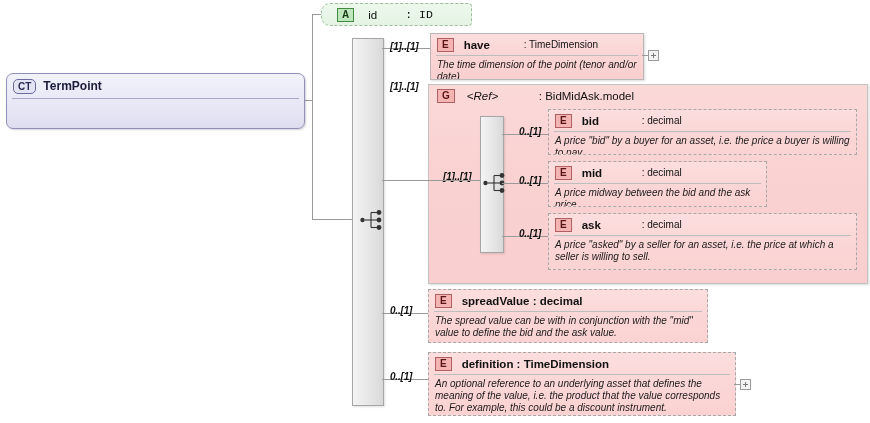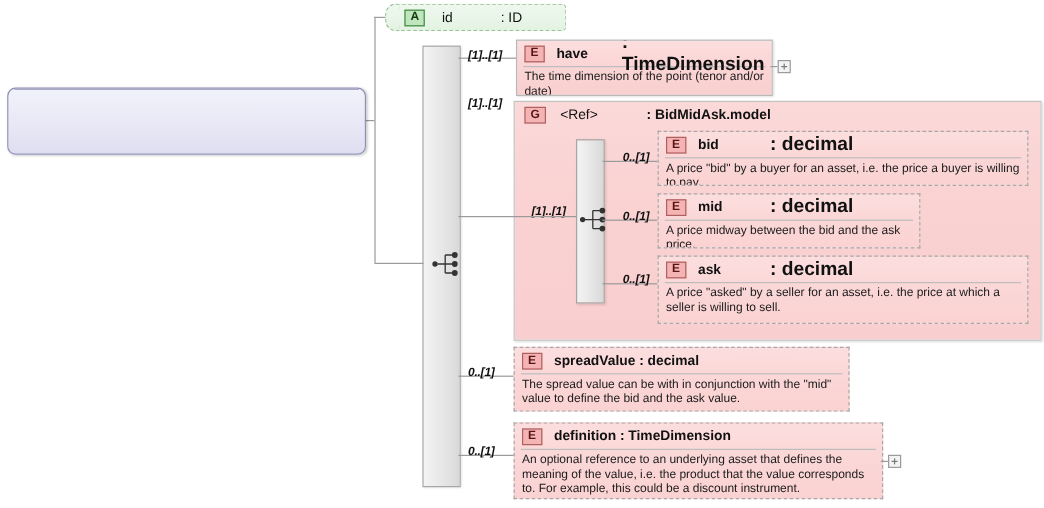--- a/index.html
+++ b/index.html
@@ -49,58 +49,58 @@
     background:linear-gradient(to bottom,#eef8ee 0%,#e3f3e2 100%);
     border:1px dashed #9bbf9b;border-right:none;
     border-radius:9px 0 0 9px;
   }
   .attr-badge{
     border:1px solid #3f8a3f;background:#bfe6bc;color:#143a14;
     font-size:10px;font-weight:bold;line-height:12px;padding:0 4px;
     margin-left:6px;margin-right:14px;position:relative;z-index:2;
   }
   .attr-name{font-size:11.5px;color:#111;}
-  .attr-type{font-size:11.5px;color:#111;margin-left:40px;}
+  .attr-type{font-size:11.5px;color:#111;margin-left:28px;font-family:Liberation Mono, monospace;}
 
   
   .el-box{position:absolute;overflow:hidden;}
   .el-box.solid{
     border:1px solid #b8b8b8;
     background:linear-gradient(to bottom,#fcdede 0%,#fbd5d5 45%,#f9cfcf 100%);
     box-shadow:1px 1px 2px rgba(0,0,0,0.15);
   }
   .el-box.dashed{
     border:1px dashed #a8a8a8;
     background:linear-gradient(to bottom,#fcdede 0%,#fbd7d7 45%,#fbd2d2 100%);
   }
   .el-head{display:flex;align-items:center;height:21px;padding:0 6px;}
   .el-badge{
     border:1px solid #b06060;background:#f4b4b4;color:#5a1414;
     font-size:10px;font-weight:bold;line-height:12px;padding:0 4px;margin-right:10px;
   }
   .el-name{font-weight:bold;font-size:11.5px;color:#111;}
-  .el-type{font-weight:bold;font-size:16px;color:#111;}
+  .el-type{font-weight:normal;font-size:10px;color:#111;}
   .el-name.fixedw{display:inline-block;width:60px;}
   .el-sep{border-top:1px solid #bdbdbd;margin:0 5px;}
-  .el-doc{font-size:10px;color:#1a1a1a;padding:3px 6px 4px 6px;line-height:1.22;}
+  .el-doc{font-style:italic;font-size:10px;color:#1a1a1a;padding:3px 6px 4px 6px;line-height:1.22;}
 
   
   .grp-box{
     position:absolute;
     border:1px solid #c3c3c3;
     background:linear-gradient(to bottom,#fbd9d9 0%,#fad2d2 40%,#f9cece 100%);
     box-shadow:1px 1px 2px rgba(0,0,0,0.15);
   }
   .grp-head{display:flex;align-items:center;height:22px;padding:0 8px;}
   .grp-badge{
     border:1px solid #b06060;background:#f4b4b4;color:#5a1414;
     font-size:10px;font-weight:bold;line-height:12px;padding:0 4px;margin-right:12px;
   }
-  .grp-ref{font-size:11.5px;color:#111;display:inline-block;width:72px;}
-  .grp-type{font-weight:bold;font-size:11.5px;color:#111;}
+  .grp-ref{font-size:11.5px;color:#111;display:inline-block;width:72px;font-style:italic;}
+  .grp-type{font-weight:normal;font-size:11.5px;color:#111;}
 
   
   .seqbar{
     position:absolute;
     border:1px solid #a6a6a6;
     background:linear-gradient(to right,#f4f4f4 0%,#ebebeb 35%,#e2e2e2 70%,#d8d8d8 100%);
     box-shadow:1px 1px 2px rgba(0,0,0,0.13);
   }
   .seqicon{position:absolute;width:26px;height:22px;}
 
@@ -143,20 +143,24 @@
     <circle cx="19" cy="11" r="2.4" fill="#333"></circle>
     <circle cx="19" cy="18.5" r="2.4" fill="#333"></circle>
   </svg>
 
   <div class="hline" style="left:382px;top:48px;width:48px;"></div>
   <div class="hline" style="left:382px;top:180px;width:48px;"></div>
   <div class="hline" style="left:382px;top:313px;width:48px;"></div>
   <div class="hline" style="left:382px;top:379px;width:48px;"></div>
 
   <div class="ct-box" style="left:6px;top:73px;width:297px;height:54px;">
+    <div class="ct-head">
+      <span class="ct-badge">CT</span>
+      <span class="ct-title">TermPoint</span>
+    </div>
     <div class="ct-sep"></div>
   </div>
 
   <div class="attr-box" style="left:330px;top:3px;width:140px;height:21px;">
     <div class="attr-nose"></div>
     <span class="attr-badge">A</span>
     <span class="attr-name">id</span>
     <span class="attr-type">: ID</span>
   </div>
 

